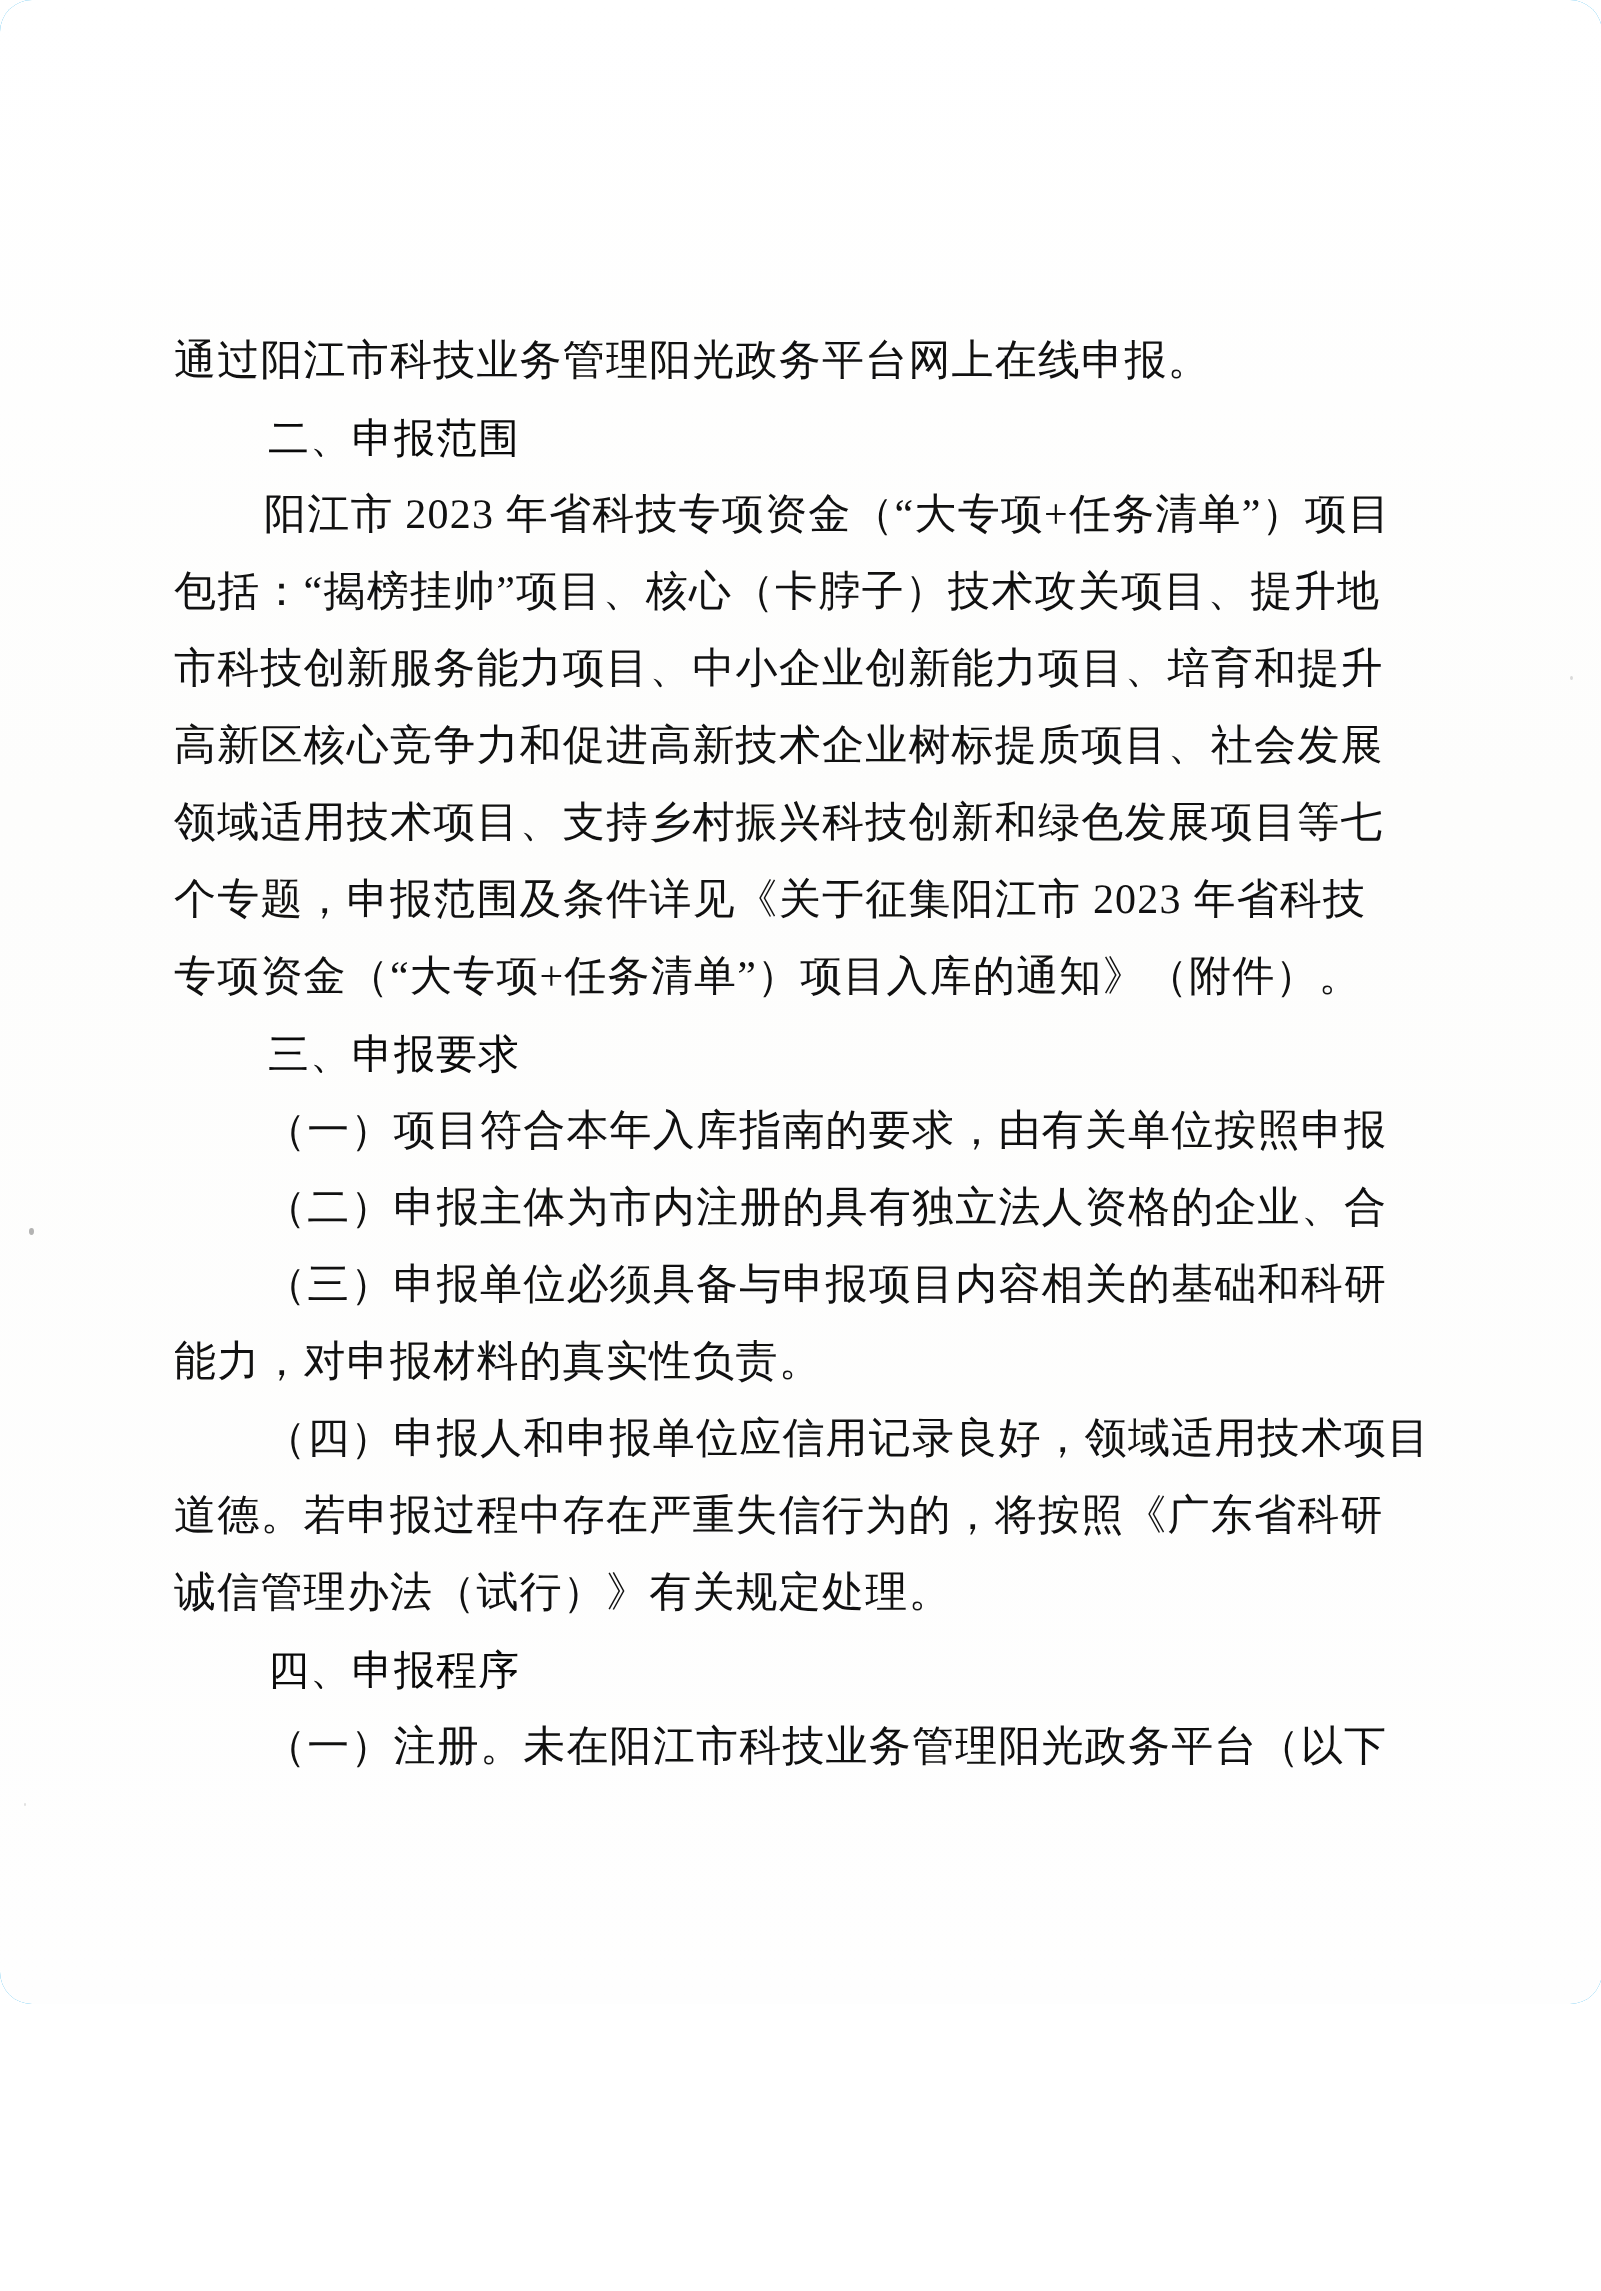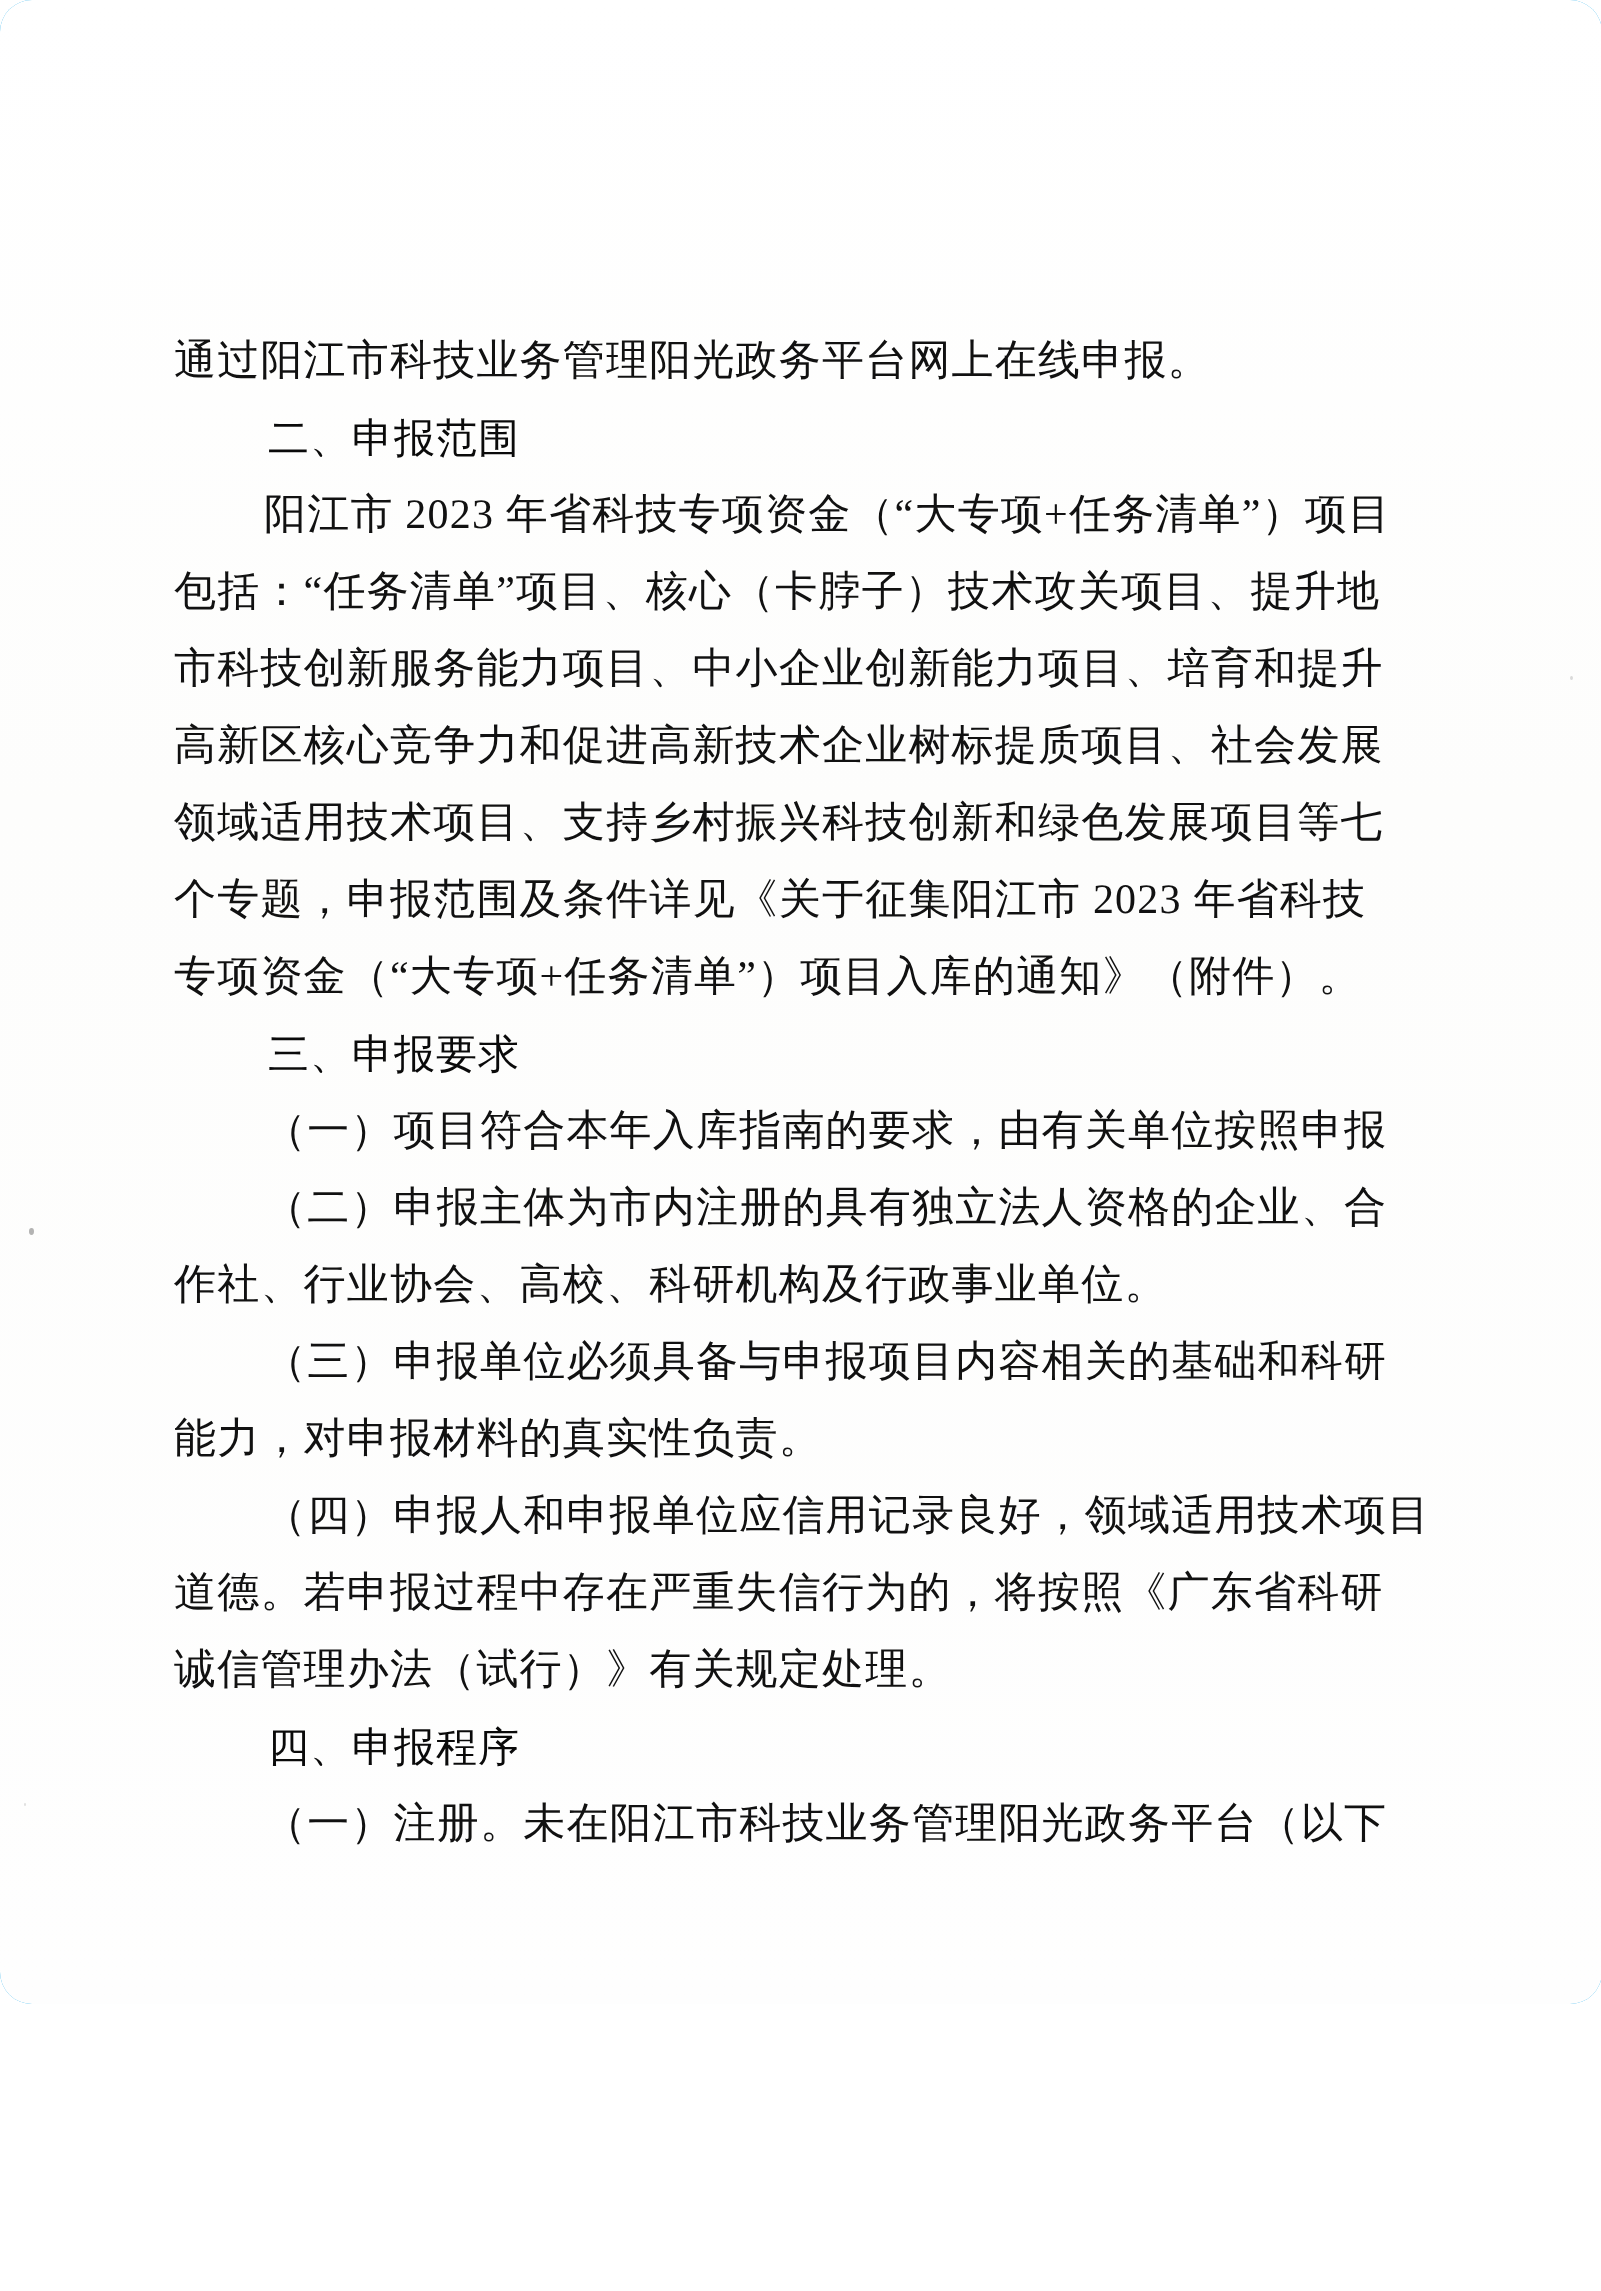--- a/index.html
+++ b/index.html
@@ -92,33 +92,32 @@
   <div class="speck b"></div>
   <div class="speck c"></div>
 
   <div class="content">
 
     <div class="line">通过阳江市科技业务管理阳光政务平台网上在线申报。</div>
 
     <div class="heading indent2">二、申报范围</div>
 
     <div class="line indent2">阳江市 2023 年省科技专项资金（“大专项+任务清单”）项目</div>
-    <div class="line">包括：“任务清单”项目、核心（卡脖子）技术攻关项目、提升地</div>
+    <div class="line">包括：“揭榜挂帅”项目、核心（卡脖子）技术攻关项目、提升地</div>
     <div class="line">市科技创新服务能力项目、中小企业创新能力项目、培育和提升</div>
     <div class="line">高新区核心竞争力和促进高新技术企业树标提质项目、社会发展</div>
     <div class="line">领域适用技术项目、支持乡村振兴科技创新和绿色发展项目等七</div>
     <div class="line">个专题，申报范围及条件详见《关于征集阳江市 2023 年省科技</div>
     <div class="line">专项资金（“大专项+任务清单”）项目入库的通知》（附件）。</div>
 
     <div class="heading indent2">三、申报要求</div>
 
     <div class="line indent2">（一）项目符合本年入库指南的要求，由有关单位按照申报</div>
 
     <div class="line indent2">（二）申报主体为市内注册的具有独立法人资格的企业、合</div>
-    <div class="line">作社、行业协会、高校、科研机构及行政事业单位。</div>
 
     <div class="line indent2">（三）申报单位必须具备与申报项目内容相关的基础和科研</div>
     <div class="line">能力，对申报材料的真实性负责。</div>
 
     <div class="line indent2">（四）申报人和申报单位应信用记录良好，领域适用技术项目</div>
     <div class="line">道德。若申报过程中存在严重失信行为的，将按照《广东省科研</div>
     <div class="line">诚信管理办法（试行）》有关规定处理。</div>
 
     <div class="heading indent2">四、申报程序</div>
 

